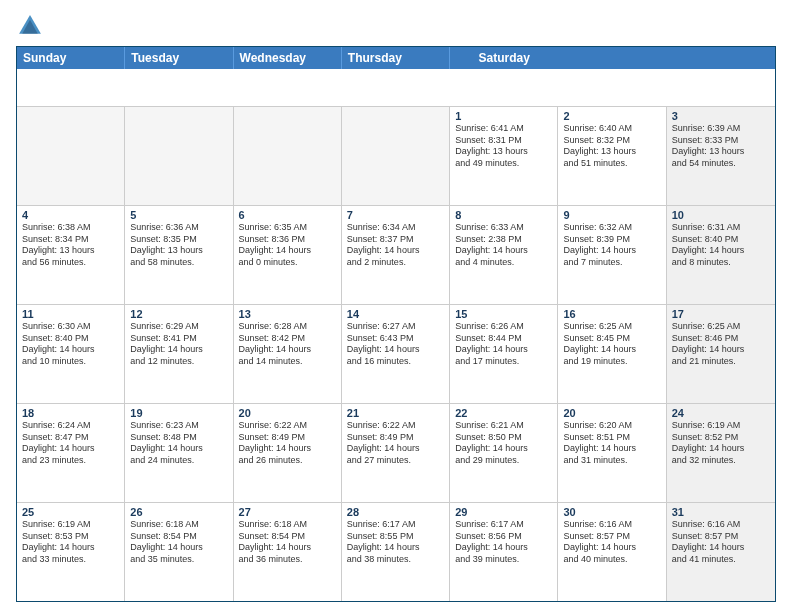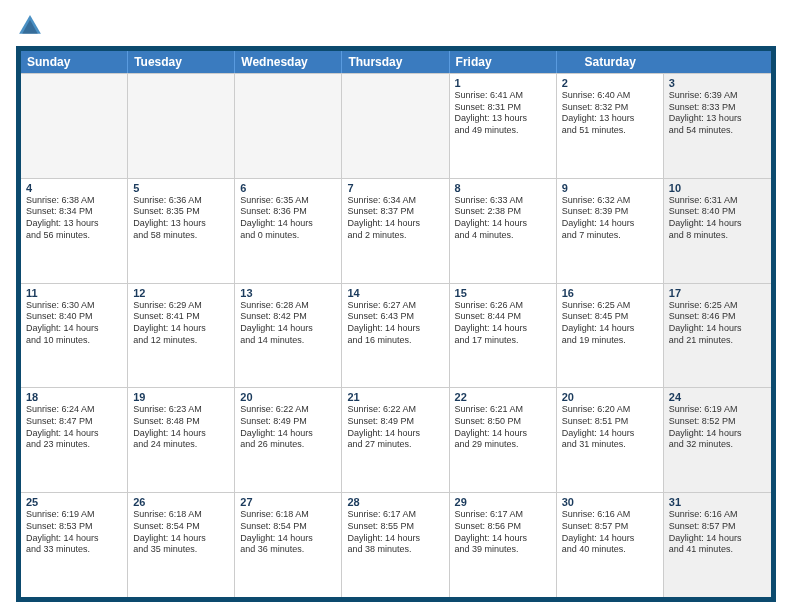--- a/index.html
+++ b/index.html
@@ -57,21 +57,22 @@
       line-height: 1.1;
     }
     .subtitle {
       font-size: 15px;
       color: #333;
     }
     .calendar {
       flex: 1;
       display: flex;
       flex-direction: column;
-      border: 5px solid #0c4a6e;
+      border: 1px solid #0c4a6e;
+      gap: 37px;
     }
     .cal-header {
       display: grid;
       grid-template-columns: repeat(7, 1fr);
       background: #3a7bbf;
     }
     .cal-header-cell {
       color: #fff;
       font-size: 12px;
       font-weight: bold;
@@ -135,21 +136,20 @@
       <div class="subtitle"></div>
     </div>
   </div>
 
   <div class="calendar">
     <div class="cal-header">
     <div class="cal-header-cell">Sunday</div>
         <div class="cal-header-cell">Tuesday</div>
         <div class="cal-header-cell">Wednesday</div>
         <div class="cal-header-cell">Thursday</div>
-        <div class="cal-header-cell">Friday</div>
         <div class="cal-header-cell">Saturday</div>
       </div>
     <div class="cal-body">
     <div class="cal-row">
           <div class="cal-cell empty"></div>
           <div class="cal-cell empty"></div>
           <div class="cal-cell empty"></div>
           <div class="cal-cell empty"></div>
           <div class="cal-cell">
             <span class="day-num">1</span>

